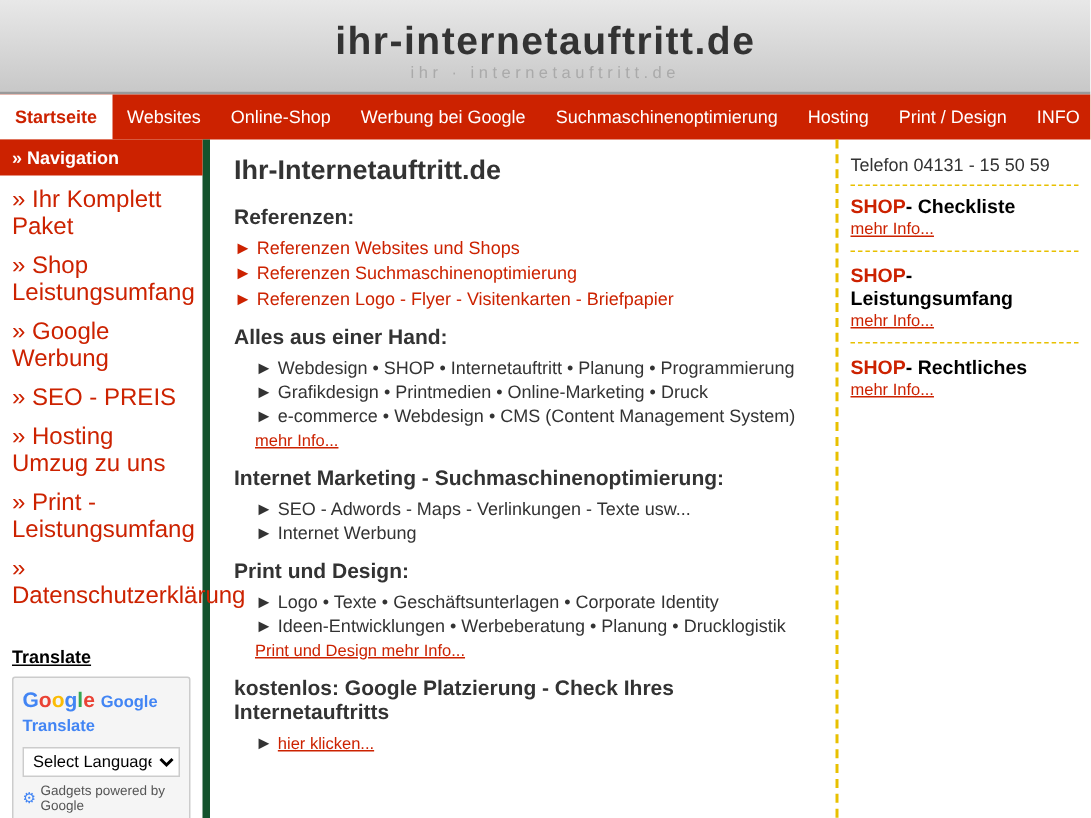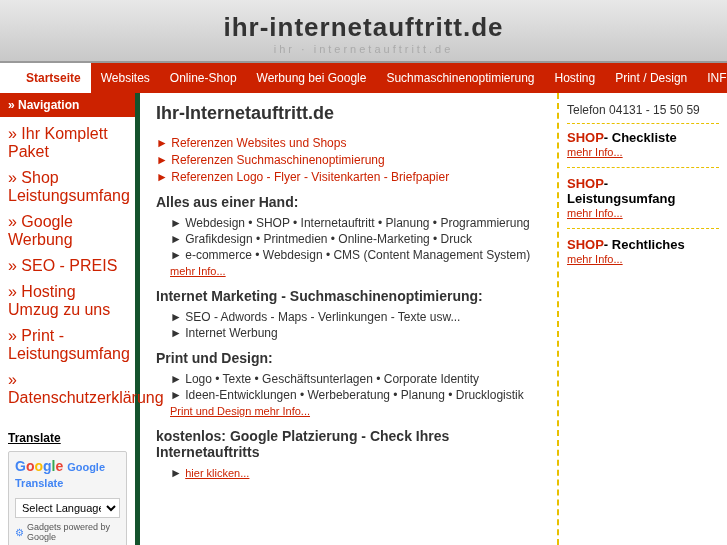--- a/index.html
+++ b/index.html
@@ -5,21 +5,21 @@
     * { margin: 0; padding: 0; box-sizing: border-box; }
     body { font-family: Arial, sans-serif; font-size: 12px; background: #fff; width: 727px; }
 
     
     .header { background: linear-gradient(to bottom, #e8e8e8, #c8c8c8); text-align: center; padding: 12px 0 6px; border-bottom: 2px solid #999; }
     .header-title { font-size: 26px; font-weight: bold; color: #cc2200; letter-spacing: 1px; }
     .header-title span { color: #333; }
     .header-subtitle { font-size: 11px; color: #aaa; letter-spacing: 3px; }
 
     
-    .navbar { background: #cc2200; display: flex; align-items: flex-start; padding: 0; margin-left: 16px; }
+    .navbar { background: #cc2200; display: flex; align-items: flex-start; padding: 0; }
     .navbar a {
       color: #fff;
       text-decoration: none;
       padding: 8px 10px;
       font-size: 12px;
       white-space: nowrap;
       display: flex;
       align-items: center;
     }
     .navbar a.active { background: #fff; color: #cc2200; font-weight: bold; }
@@ -139,20 +139,21 @@
           <span class="gadgets-text">Gadgets powered by Google</span>
         </div>
       </div>
     </div>
   </aside>
 
   <main class="main">
     <h1 class="main-title">Ihr-Internetauftritt.de</h1>
 
     <div class="section-divider">
+      <div class="section-title">Referenzen:</div>
       <a class="ref-link">Referenzen Websites und Shops</a>
       <a class="ref-link">Referenzen Suchmaschinenoptimierung</a>
       <a class="ref-link">Referenzen Logo - Flyer - Visitenkarten - Briefpapier</a>
     </div>
 
     <div class="section-divider">
       <div class="section-title">Alles aus einer Hand:</div>
       <div class="bullet-line">Webdesign  •  SHOP  •  Internetauftritt  •  Planung  •  Programmierung</div>
       <div class="bullet-line">Grafikdesign  •  Printmedien  •  Online-Marketing  •  Druck</div>
       <div class="bullet-line">e-commerce  •  Webdesign  •  CMS (Content Management System)</div>

